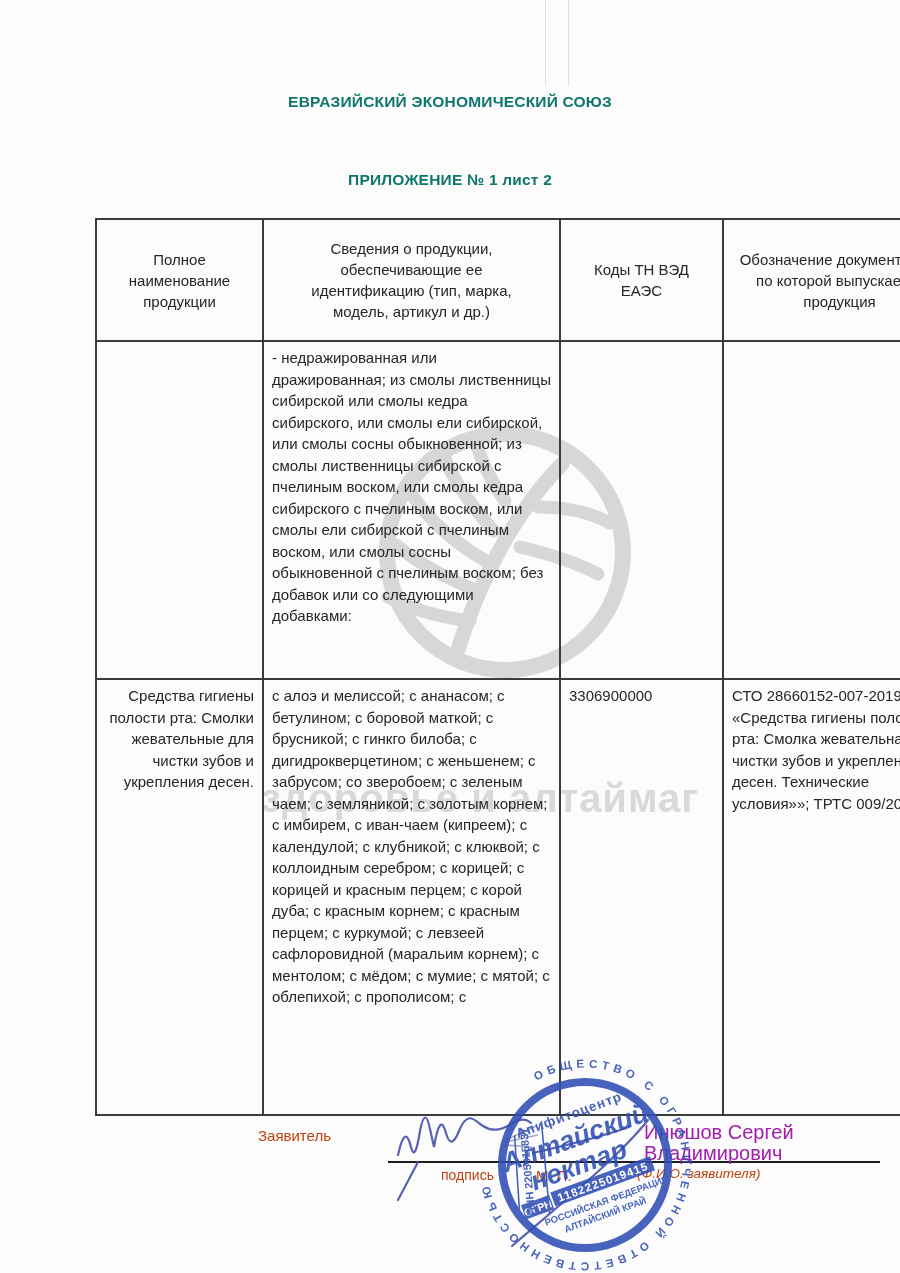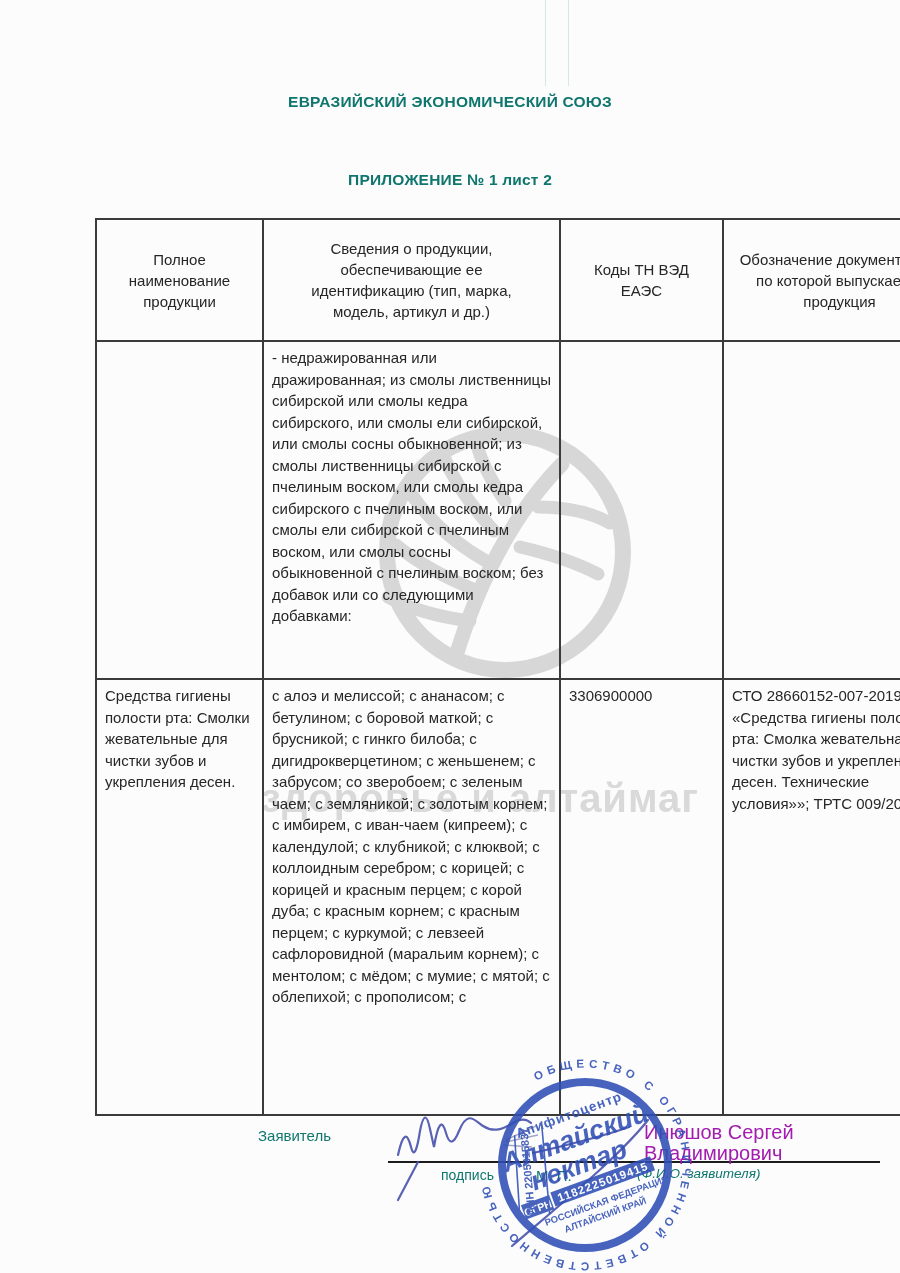--- a/index.html
+++ b/index.html
@@ -53,23 +53,23 @@
   table.decl tr.hdr td{
     height:90px;vertical-align:middle;text-align:center;line-height:21px;
     padding:4px 14px;
   }
   td.c-name{width:137px;}
   td.c-details{width:255px;}
   td.c-code{width:133px;}
   td.c-docs{width:203px;}
   tr.r1 td{height:326px;margin-top:8px;}
   tr.r2 td{height:424px;}
-  td.name-pad{padding-top:132px;}
+  td.name-pad{padding-top:132px;text-align:right;}
   
-  .footer-label{position:absolute;font-size:15px;color:#0f766e;z-index:2;}
+  .footer-label{position:absolute;font-size:15px;color:#c2410c;z-index:2;}
   .lbl-zayavitel{left:258px;top:1127px;}
   .sig-line{position:absolute;left:388px;top:1161px;width:270px;height:2px;background:#1d1d1d;z-index:2;}
   .name-line{position:absolute;left:617px;top:1161px;width:263px;height:2px;background:#1d1d1d;z-index:2;}
   .lbl-podpis{left:441px;top:1167px;font-size:14px;}
   .lbl-mp{left:536px;top:1167px;font-size:15px;}
   .applicant-name{
     position:absolute;left:644px;top:1122px;width:150px;
     font-size:20px;line-height:21px;z-index:2;color:#a21caf;
   }
   .lbl-fio{left:637px;top:1166px;font-size:13.5px;font-style:italic;}

